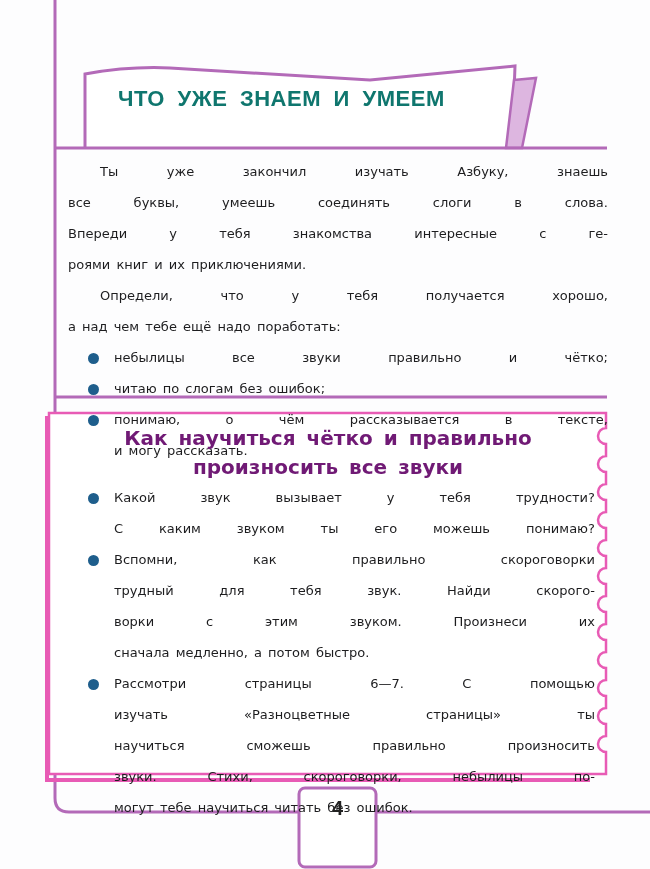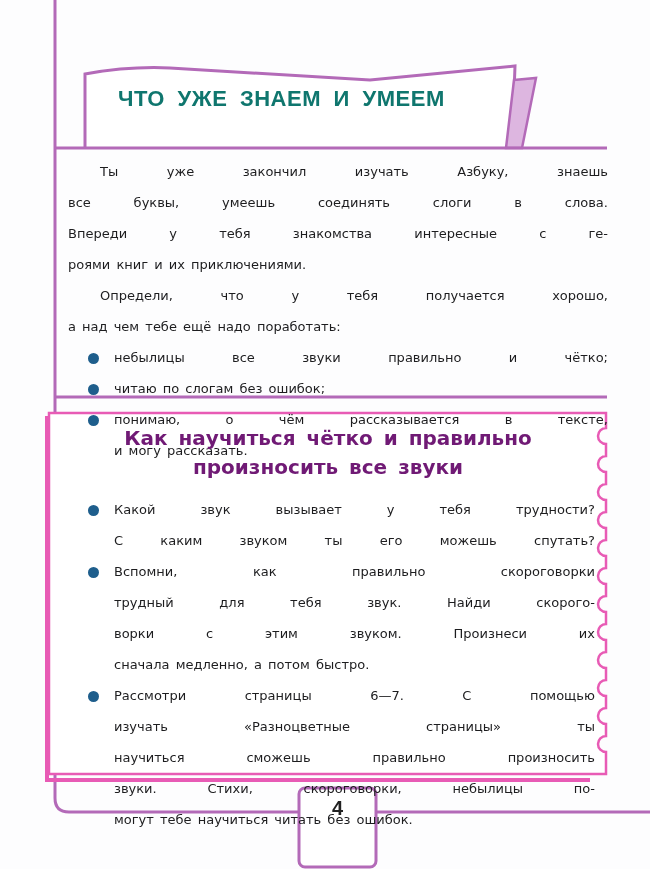--- a/index.html
+++ b/index.html
@@ -129,39 +129,39 @@
         <span>рассказывается</span>
         <span>в</span>
         <span>тексте,</span>
       </span>
       <span class="line ">и могу рассказать.</span>
     </div>
   </div>
 
 <div class="box-title" style="top:423px;">Как научиться чётко и правильно</div>
 <div class="box-title" style="top:452px;">произносить все звуки</div>
-<div class="body-text" id="tips" style="top:482px; width:527px;margin-top:12px;">
+<div class="body-text" id="tips" style="top:482px; width:527px;">
     <div class="bullet-item">
       <span class="bullet" style="background: rgb(30, 94, 140);"></span>
       <span class="line justify-line">
         <span>Какой</span>
         <span>звук</span>
         <span>вызывает</span>
         <span>у</span>
         <span>тебя</span>
         <span>трудности?</span>
       </span>
       <span class="line justify-line">
         <span>С</span>
         <span>каким</span>
         <span>звуком</span>
         <span>ты</span>
         <span>его</span>
         <span>можешь</span>
-        <span>спутать?</span>
+        <span>понимаю?</span>
       </span>
     </div>
     <div class="bullet-item">
       <span class="bullet" style="background: rgb(30, 94, 140);"></span>
       <span class="line justify-line">
         <span>Вспомни,</span>
         <span>как</span>
         <span>правильно</span>
         <span>скороговорки</span>
       </span>

